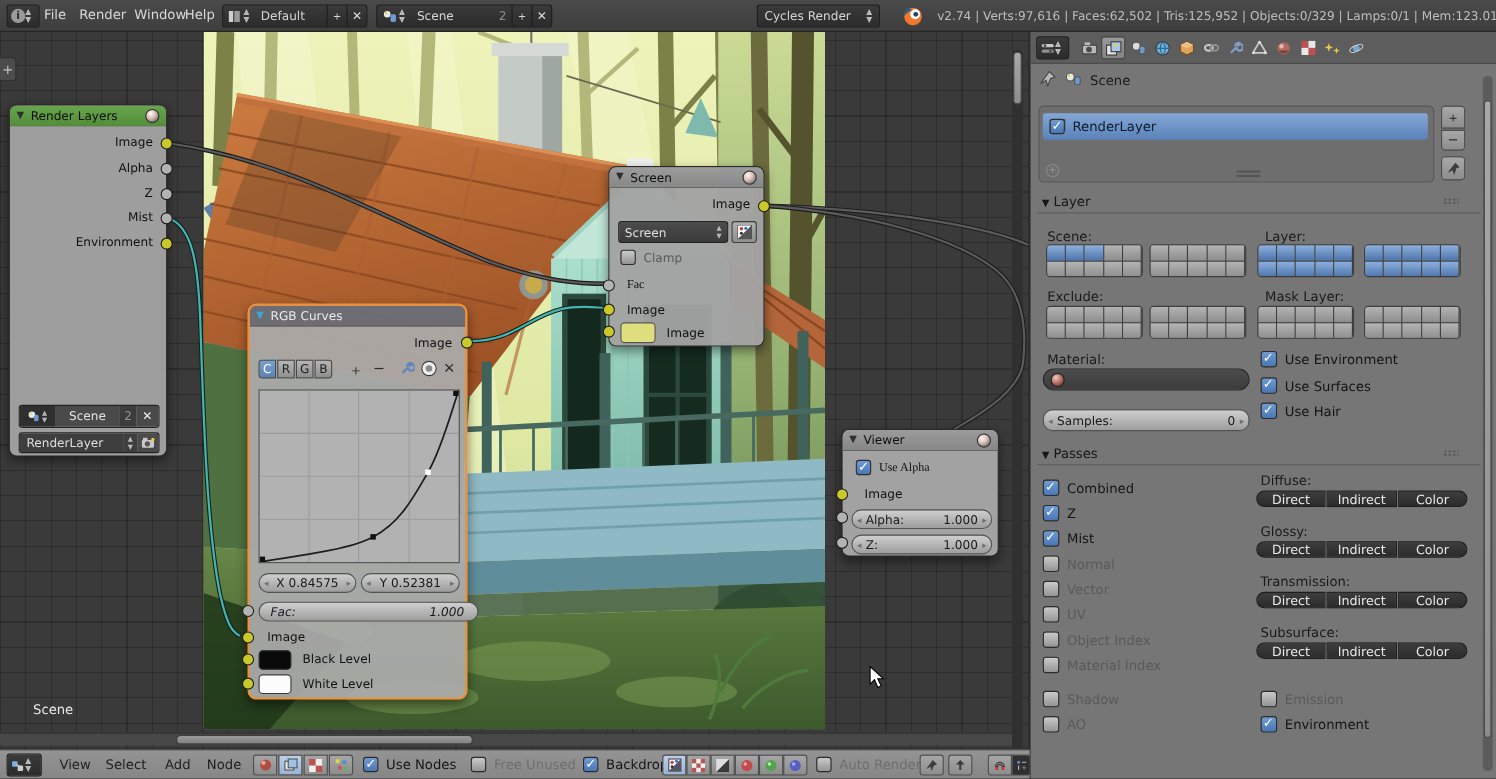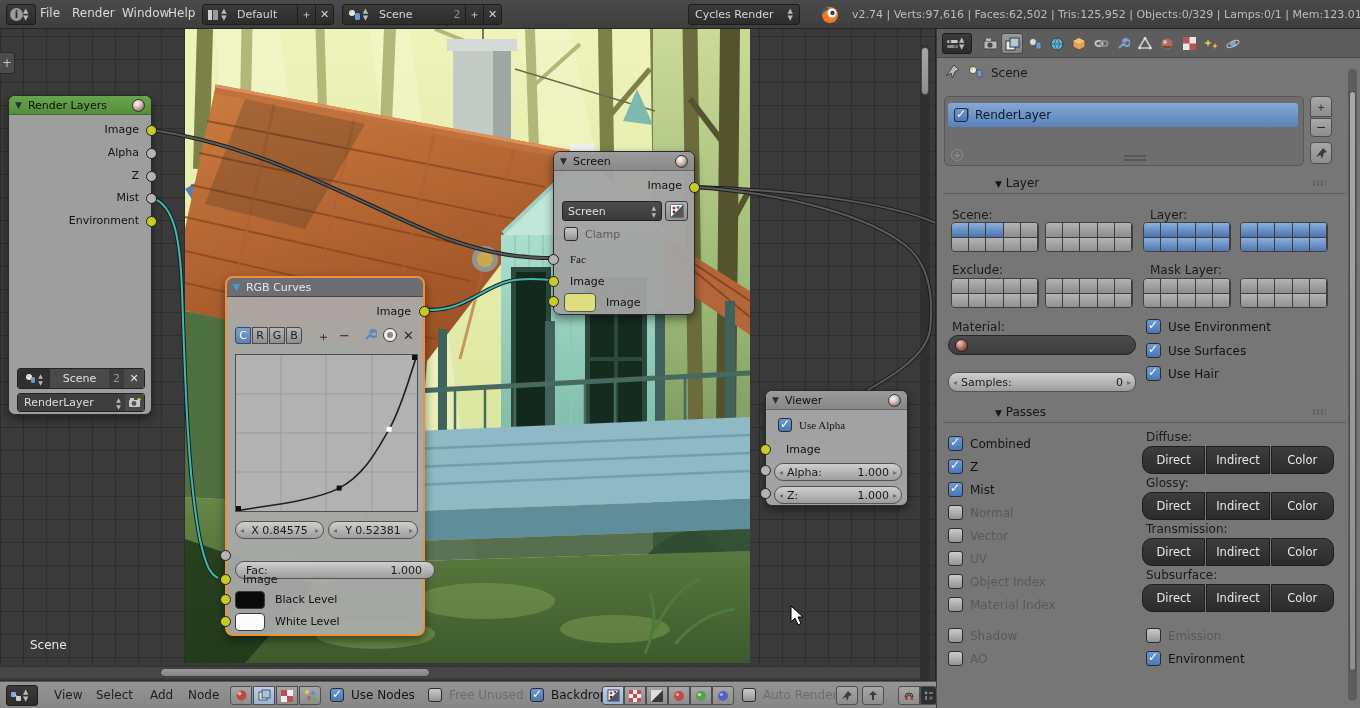--- a/index.html
+++ b/index.html
@@ -69,28 +69,28 @@
   .fcb { top:6px; }
   .fcb .lbl { color:#6e6e6e; }
   .fcb.on .lbl { color:#151515; }
 
   
   #props { position:absolute; left:937px; top:29px; width:423px; height:679px; background:#767676; overflow:hidden; }
   #props-tabs { position:absolute; left:0; top:0; width:423px; height:29px; background:#5d5d5d; border-bottom:1px solid #4a4a4a; }
   .ptab { position:absolute; top:4px; width:22px; height:21px; display:flex; align-items:center; justify-content:center; border-radius:3px; }
   .ptab.active { background:linear-gradient(#9a9a9a,#828282); border:1px solid #4a4a4a; }
   .plabel { color:#1a1a1a; font-size:12px; position:absolute; }
-  .panel-title { position:absolute; color:#161616; font-size:12px;margin-left:48px; }
+  .panel-title { position:absolute; color:#161616; font-size:12px; }
   .grip-dots { position:absolute; width:14px; height:6px;
     background-image:radial-gradient(circle, #5a5a5a 1px, transparent 1.2px); background-size:4px 3px; }
   .divider { position:absolute; height:1px; background:#5e5e5e; left:6px; right:14px; }
   .layer-grid { position:absolute; width:88px; height:30px; display:flex; flex-wrap:wrap; border:1px solid #3f3f3f; border-radius:4px; overflow:hidden; }
   .lcell { width:20%; height:15px; background:linear-gradient(#b4b4b4,#8d8d8d); border-right:1px solid #3f3f3f; border-bottom:1px solid #3f3f3f; }
   .lcell.sel { background:linear-gradient(#8cb0de,#4c73ab); }
-  .passbtn { height:28px; background:linear-gradient(#3d3d3d,#2b2b2b); border:1px solid #1e1e1e;
+  .passbtn { height:15px; background:linear-gradient(#3d3d3d,#2b2b2b); border:1px solid #1e1e1e;
     color:#e8e8e8; display:flex; align-items:center; justify-content:center; font-size:11.5px; flex:1; }
   .pass-group { position:absolute; display:flex; gap:1px; width:192px; }
   .pass-group .passbtn:first-child { border-radius:10px 0 0 10px; }
   .pass-group .passbtn:last-child { border-radius:0 10px 10px 0; }
   .pcb .cb { width:15px; height:15px; }
   .pcb .lbl { font-size:12px; }
 
   .scrollbar-v { position:absolute; border-radius:5px; background:#58585a; }
   .scrollbar-v .thumb { position:absolute; left:1px; right:1px; border-radius:5px; background:linear-gradient(#a8a8a8,#8d8d8d); border:1px solid #4c4c4c; }
 </style>
@@ -430,21 +430,21 @@
       <div class="slider" style="left:8px; top:243px; width:89px;">
         <span class="arr">◂</span>
           <span style="flex:1; text-align:center;">X 0.84575</span>
           <span class="arr">▸</span>
       </div>
       <div class="slider" style="left:101px; top:243px; width:90px;">
         <span class="arr">◂</span>
           <span style="flex:1; text-align:center;">Y 0.52381</span>
           <span class="arr">▸</span>
       </div>
-      <div class="slider" style="left:8px; top:283px; width:200px;">
+      <div class="slider" style="left:8px; top:269px; width:200px;font-style:italic;">
         <span style="padding-left:10px;">Fac:</span>
         <span style="flex:1;"></span>
         <span style="padding-right:12px;">1.000</span>
       </div>
       <span class="sock gray" style="left:-7px; top:272px;"></span>
 
       <span class="in-label" style="top:295px;">Image</span>
       <span class="sock yellow" style="left:-7px; top:296px;"></span>
 
       <div class="abs" style="left:8px; top:313px; width:30px; height:18px; background:#0a0a0a; border:1px solid #3a3a3a; border-radius:4px;"></div>

